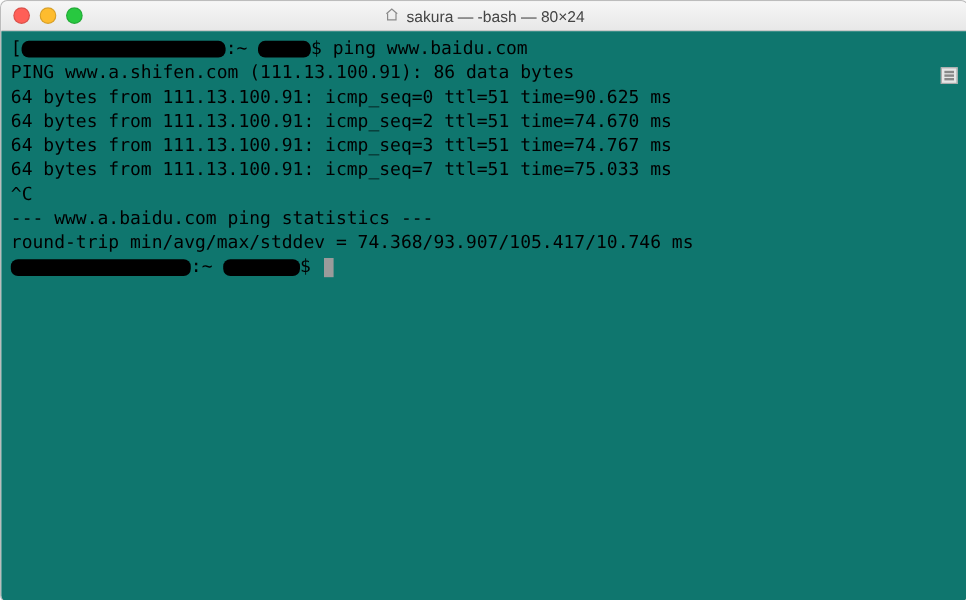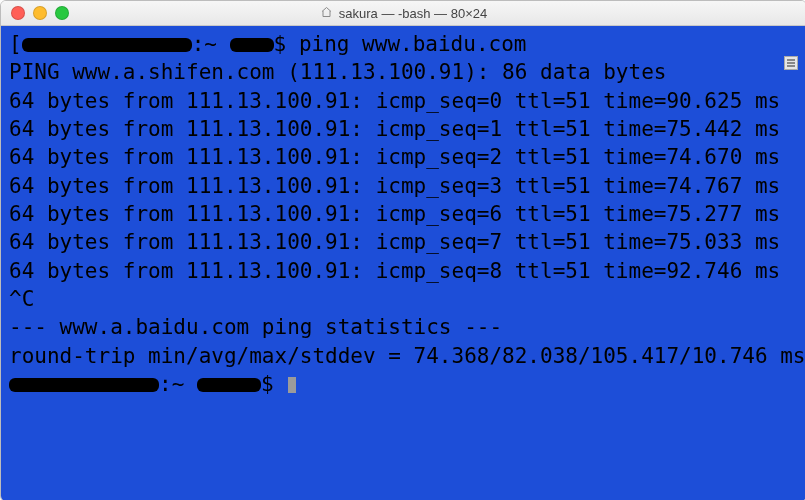--- a/index.html
+++ b/index.html
@@ -5,21 +5,21 @@
   html,body{margin:0;padding:0;font-family:-apple-system,Helvetica,Arial,sans-serif;background:#fff;}
   .window{width:805px;height:500px;border:1px solid #bcbcbc;border-radius:6px;overflow:hidden;box-shadow:0 4px 20px rgba(0,0,0,0.08);position:relative;display:flex;flex-direction:column;}
   .titlebar{height:24px;background:linear-gradient(#f6f6f6,#e8e8e8);border-bottom:1px solid #c8c8c8;display:flex;align-items:center;position:relative;}
   .traffic{display:flex;gap:8px;padding-left:10px;}
   .dot{width:12px;height:12px;border-radius:50%;border:0.5px solid rgba(0,0,0,0.15);}
   .red{background:#ff5f57;}
   .yellow{background:#febc2e;}
   .green{background:#28c840;}
   .title{position:absolute;left:0;right:0;text-align:right;font-size:13px;color:#444;display:flex;align-items:center;justify-content:center;gap:6px;}
   .home-icon{display:inline-block;color:#8a8a8a;}
-  .term{flex:1;background:#1d4ed8;font-family:Menlo,Monaco,Consolas,monospace;font-size:21px;line-height:1.35;color:#000;padding:4px 8px 8px 8px;position:relative;overflow:hidden;}
+  .term{flex:1;background:#0f766e;font-family:Menlo,Monaco,Consolas,monospace;font-size:15px;line-height:1.35;color:#000;padding:4px 8px 8px 8px;position:relative;overflow:hidden;}
   .line{white-space:pre;}
   .redact{display:inline-block;background:#000;border-radius:6px;height:14px;vertical-align:middle;}
   .r1{width:170px;}
   .r2{width:44px;}
   .r3{width:150px;}
   .r4{width:64px;}
   .cursor{display:inline-block;width:8px;height:16px;background:#9b9b9b;vertical-align:middle;margin-left:2px;}
   .scroll-indicator{position:absolute;top:30px;right:8px;width:14px;height:14px;border:1px solid #aaa;background:#e6e6e6;display:flex;flex-direction:column;justify-content:space-around;align-items:center;padding:1px 0;box-sizing:border-box;}
   .scroll-indicator .bar{width:8px;height:2px;background:#888;}
 </style>
@@ -51,28 +51,25 @@
       <div class="bar"></div>
         <div class="bar"></div>
         <div class="bar"></div>
     </div>
 
     <div class="line"><span>[</span><span class="redact r1"></span><span>:~ </span><span class="redact r2"></span><span>$ </span><span>ping www.baidu.com</span></div>
 
     <div class="line">PING www.a.shifen.com (111.13.100.91): 86 data bytes</div>
 
     <div class="line">64 bytes from 111.13.100.91: icmp_seq=0 ttl=51 time=90.625 ms</div>
-    <div class="line">64 bytes from 111.13.100.91: icmp_seq=1 ttl=51 time=75.442 ms</div>
     <div class="line">64 bytes from 111.13.100.91: icmp_seq=2 ttl=51 time=74.670 ms</div>
     <div class="line">64 bytes from 111.13.100.91: icmp_seq=3 ttl=51 time=74.767 ms</div>
-    <div class="line">64 bytes from 111.13.100.91: icmp_seq=6 ttl=51 time=75.277 ms</div>
     <div class="line">64 bytes from 111.13.100.91: icmp_seq=7 ttl=51 time=75.033 ms</div>
-    <div class="line">64 bytes from 111.13.100.91: icmp_seq=8 ttl=51 time=92.746 ms</div>
 
     <div class="line">^C</div>
 
     <div class="line">--- www.a.baidu.com ping statistics ---</div>
-    <div class="line">round-trip min/avg/max/stddev = 74.368/82.038/105.417/10.746 ms</div>
+    <div class="line">round-trip min/avg/max/stddev = 74.368/93.907/105.417/10.746 ms</div>
 
     <div class="line"><span class="redact r3"></span><span>:~ </span><span class="redact r4"></span><span>$ </span><span class="cursor"></span></div>
 
   </div>
 </div>
 
 </body></html>

